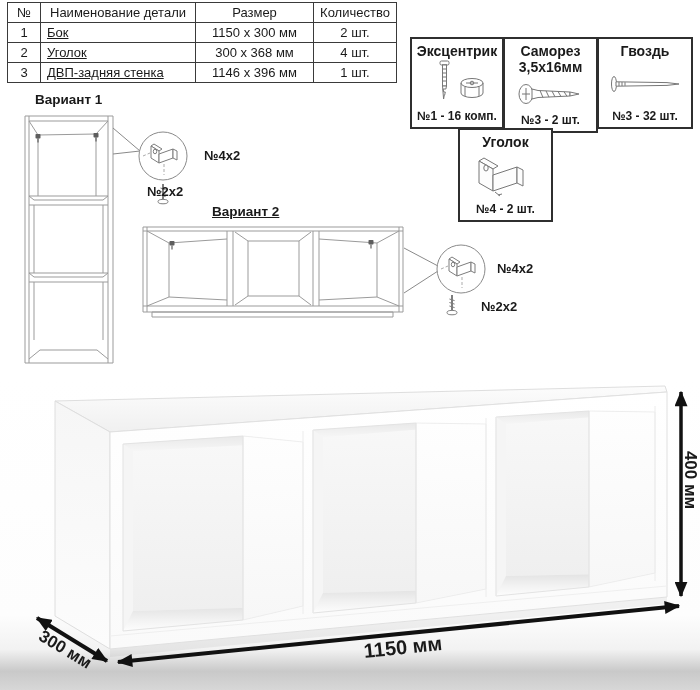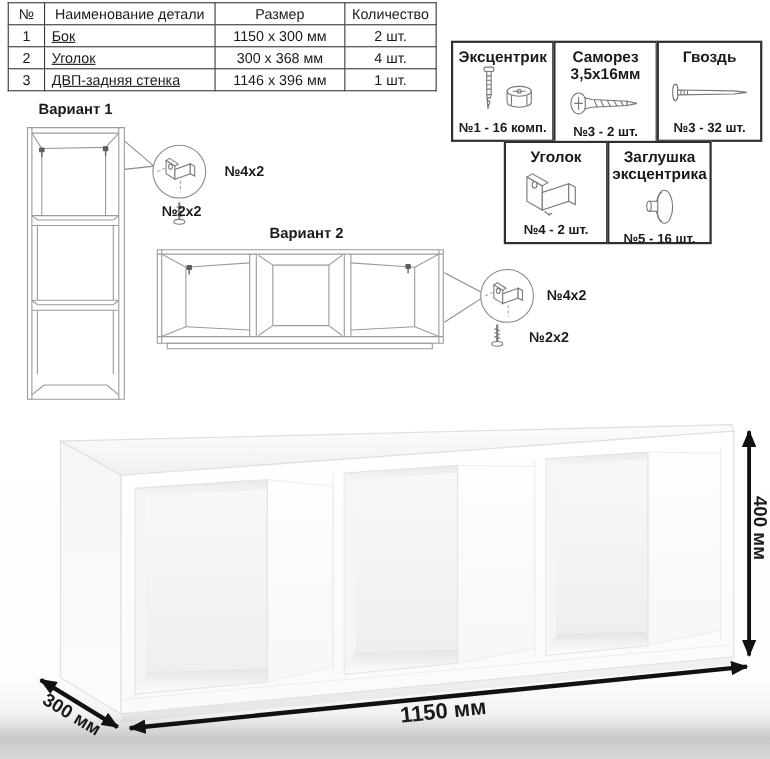--- a/index.html
+++ b/index.html
@@ -333,38 +333,23 @@
         <polygon points="12,10 12,32 26,40 26,18"></polygon>
         <ellipse cx="19" cy="17" rx="2.2" ry="3"></ellipse>
         <polygon points="26,24 26,40 50,32 50,16"></polygon>
         <polygon points="50,16 50,32 56,35 56,19"></polygon>
         <path d="M28,41 l5,4 M31,44 l4,-1" fill="none"></path>
       </svg>
     </div>
     <div class="hw-count">№4 - 2 шт.</div>
   </div>
 
-  <div class="hw-cell" style="left:552px;top:128px;width:95px;height:94px;">
-    <div class="hw-title">
-      <div>Заглушка</div>
-      <div>эксцентрика</div>
-    </div>
-    <div class="hw-icon">
-      <svg width="78" height="44" viewBox="0 0 78 44" stroke="#777" fill="#fdfdfd" stroke-width="1">
-        <ellipse cx="43" cy="22" rx="7.5" ry="15"></ellipse>
-        <path d="M41,9 a5,13 0 0 0 0,26" fill="none"></path>
-        <rect x="29" y="17" width="8" height="9"></rect>
-        <ellipse cx="29" cy="21.5" rx="2" ry="4.5"></ellipse>
-      </svg>
-    </div>
-    <div class="hw-count">№5 - 16 шт.</div>
-  </div>
 
   <div class="variant-title" style="left:35px;top:92px;">Вариант 1</div>
-  <div class="variant-title" style="left:245px;top:204px;">Вариант 2</div>
+  <div class="variant-title" style="left:212px;top:204px;text-decoration:underline;">Вариант 2</div>
 
   <div class="lbl" style="left:184px;top:148px;">№4x2</div>
   <div class="lbl" style="left:127px;top:184px;">№2x2</div>
   <div class="lbl" style="left:477px;top:261px;">№4x2</div>
   <div class="lbl" style="left:461px;top:299px;">№2x2</div>
 
   <div class="dim dim-w">1150 мм</div>
   <div class="dim dim-d">300 мм</div>
   <div class="dim dim-h">400 мм</div>
 

